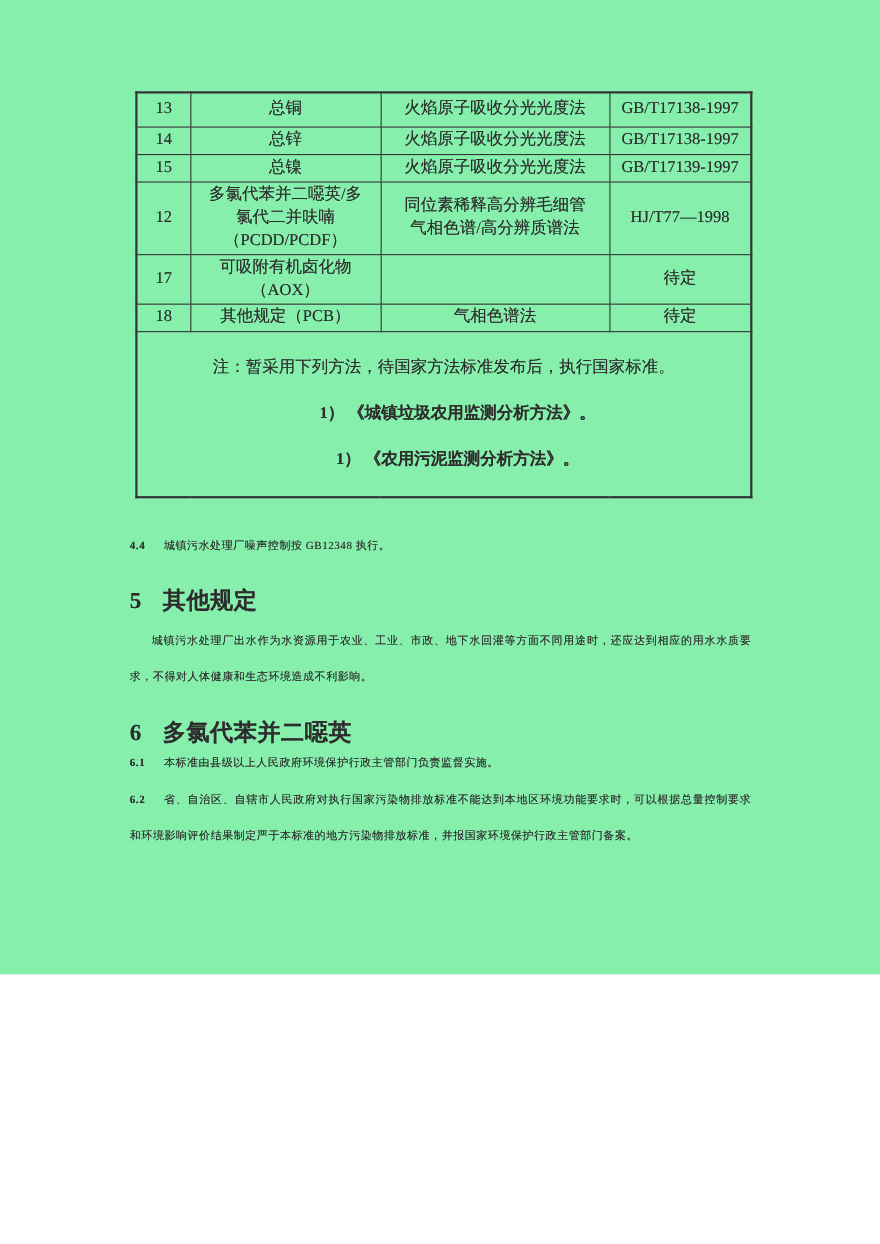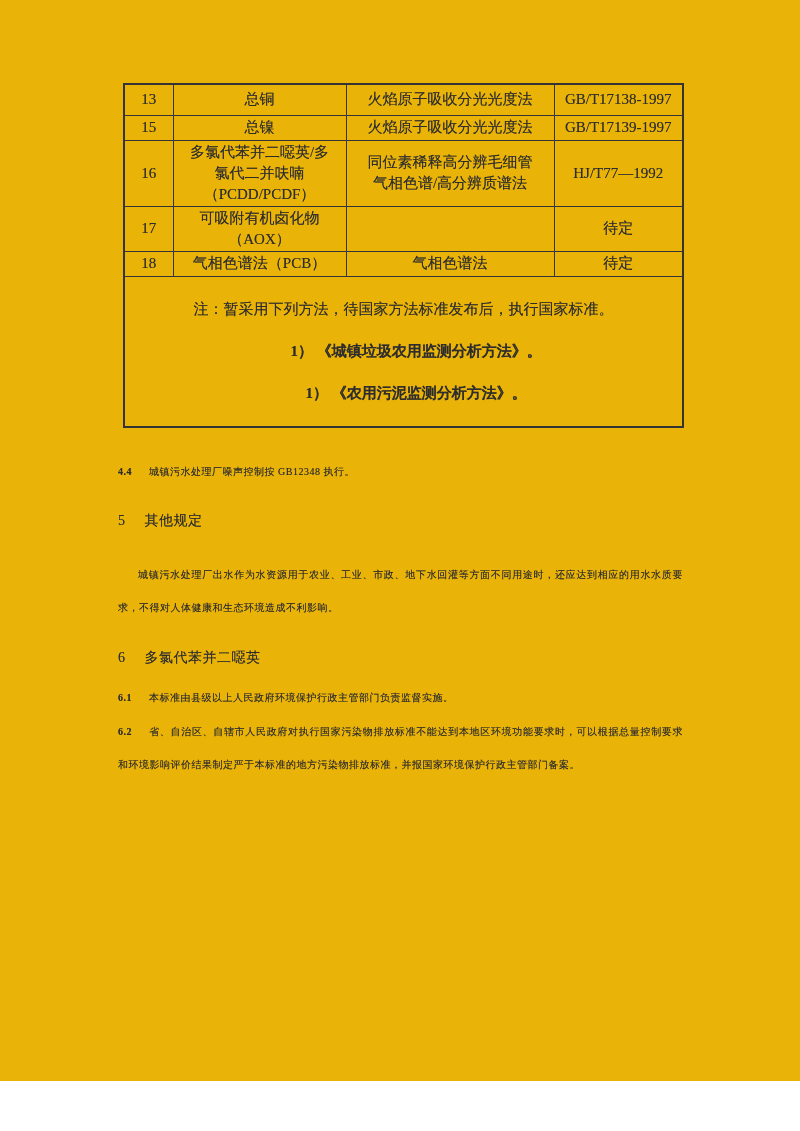--- a/index.html
+++ b/index.html
@@ -1,21 +1,21 @@
 <!DOCTYPE html>
 <html><head>
 <meta charset="utf-8">
 <style>
   * { margin: 0; padding: 0; box-sizing: border-box; }
   html, body { background: #ffffff; }
   .page {
     position: relative;
     width: 800px;
-    height: 1081px;
-    background: #eab308;
+    height: 886px;
+    background: #86efac;
     color: #2d2d2d;
     font-family: "Liberation Serif", serif;
     padding: 83px 117px 0 118px;
     overflow: hidden;
     text-shadow: 0 0 0.5px rgba(45,45,45,0.55);
   }
   
   table.doc-table {
     border-collapse: collapse;
     table-layout: fixed;
@@ -53,32 +53,32 @@
     text-align: justify;
     letter-spacing: 0.5px;
     color: #2d2d2d;
   }
   .clause-num {
     font-weight: bold;
     margin-right: 17px;
     letter-spacing: 0.5px;
   }
   .heading {
-    font-size: 14px;
-    font-weight: normal;
+    font-size: 21px;
+    font-weight: bold;
     line-height: 22px;
     letter-spacing: 0.5px;
   }
   .heading .heading-num { margin-right: 19px; }
   .m-c44 { margin-top: 27px; }
   .m-c45 { margin-top: 4px; }
   .m-h5  { margin-top: 22px; }
-  .m-p5  { margin-top: 26px; text-indent: 2em; }
+  .m-p5  { margin-top: 9px; text-indent: 2em; }
   .m-h6  { margin-top: 23px; }
-  .m-c61 { margin-top: 12px; }
+  .m-c61 { margin-top: 0; }
   .m-c62 { margin-top: 1px; }
 </style>
 </head>
 <body>
 
 <div class="page">
 
   <table class="doc-table">
     <colgroup>
       <col style="width:49px">
@@ -87,44 +87,50 @@
         <col style="width:129px">
     </colgroup>
     <tbody>
       <tr class="row-first">
         <td>13</td>
         <td>总铜</td>
         <td>火焰原子吸收分光光度法</td>
         <td>GB/T17138-1997</td>
       </tr>
       <tr class="row-single">
+        <td>14</td>
+        <td>总锌</td>
+        <td>火焰原子吸收分光光度法</td>
+        <td>GB/T17138-1997</td>
+      </tr>
+      <tr class="row-single">
         <td>15</td>
         <td>总镍</td>
         <td>火焰原子吸收分光光度法</td>
         <td>GB/T17139-1997</td>
       </tr>
       <tr class="row-three">
-        <td>16</td>
+        <td>12</td>
         <td>多氯代苯并二噁英/多
 氯代二并呋喃
 （PCDD/PCDF）</td>
         <td>同位素稀释高分辨毛细管
 气相色谱/高分辨质谱法</td>
-        <td>HJ/T77—1992</td>
+        <td>HJ/T77—1998</td>
       </tr>
       <tr class="row-two">
         <td>17</td>
         <td>可吸附有机卤化物
 （AOX）</td>
         <td></td>
         <td>待定</td>
       </tr>
       <tr class="row-single">
         <td>18</td>
-        <td>气相色谱法（PCB）</td>
+        <td>其他规定（PCB）</td>
         <td>气相色谱法</td>
         <td>待定</td>
       </tr>
       <tr>
         <td class="note-cell" colspan="4">
           <div class="note-line">注：暂采用下列方法，待国家方法标准发布后，执行国家标准。</div>
           <div class="note-line indent">1） 《城镇垃圾农用监测分析方法》。</div>
           <div class="note-line indent">1） 《农用污泥监测分析方法》。</div>
         </td>
       </tr>

